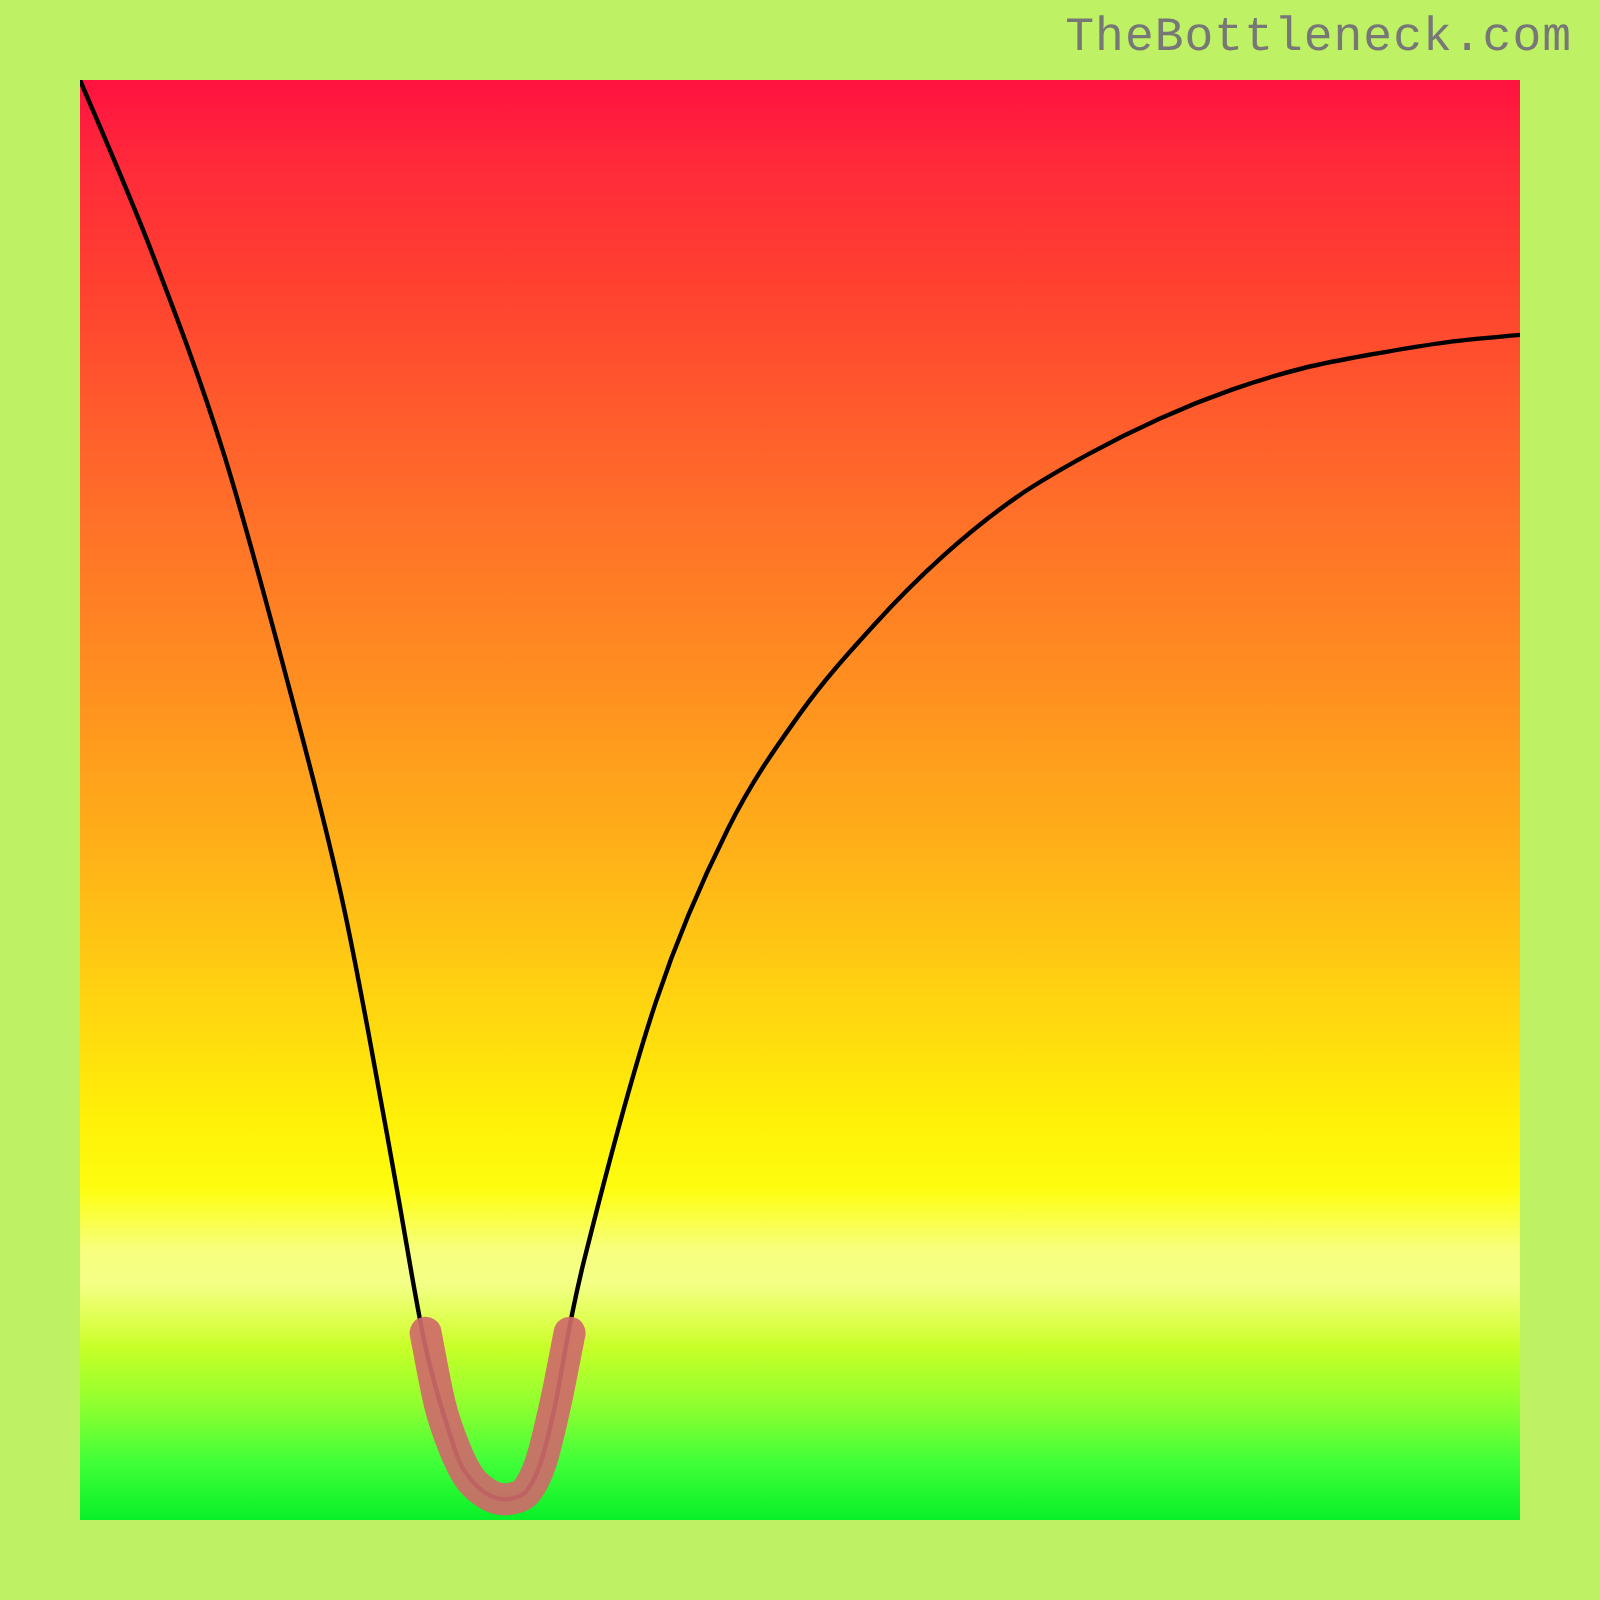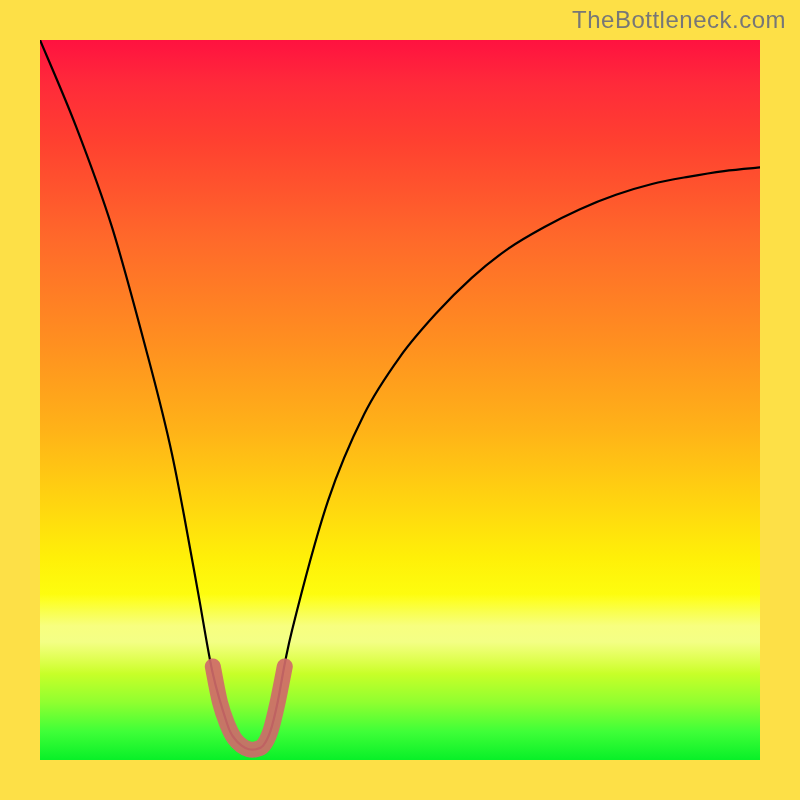--- a/index.html
+++ b/index.html
@@ -8,21 +8,22 @@
     width: 800px;
     height: 800px;
     background: #000;
     font-family: Arial, Helvetica, sans-serif;
     overflow: hidden;
   }
   .frame {
     position: relative;
     width: 800px;
     height: 800px;
-    background: #fde047;
+    background: #bef264;
+    font-family: Liberation Mono, monospace;
   }
   .watermark {
     position: absolute;
     top: 6px;
     right: 14px;
     color: #777;
     font-size: 24px;
     font-weight: 400;
     letter-spacing: 0.5px;
     z-index: 5;

